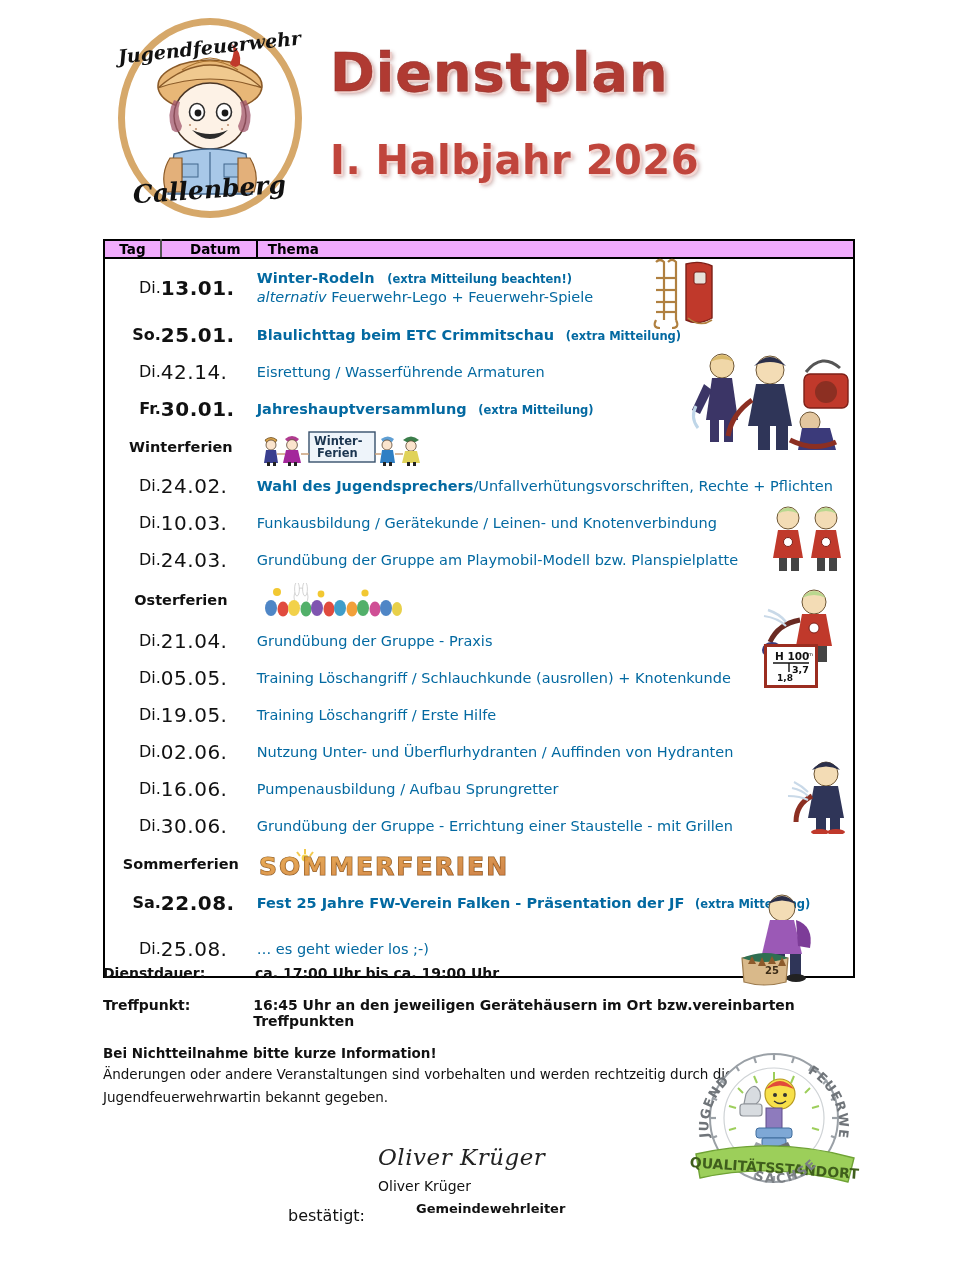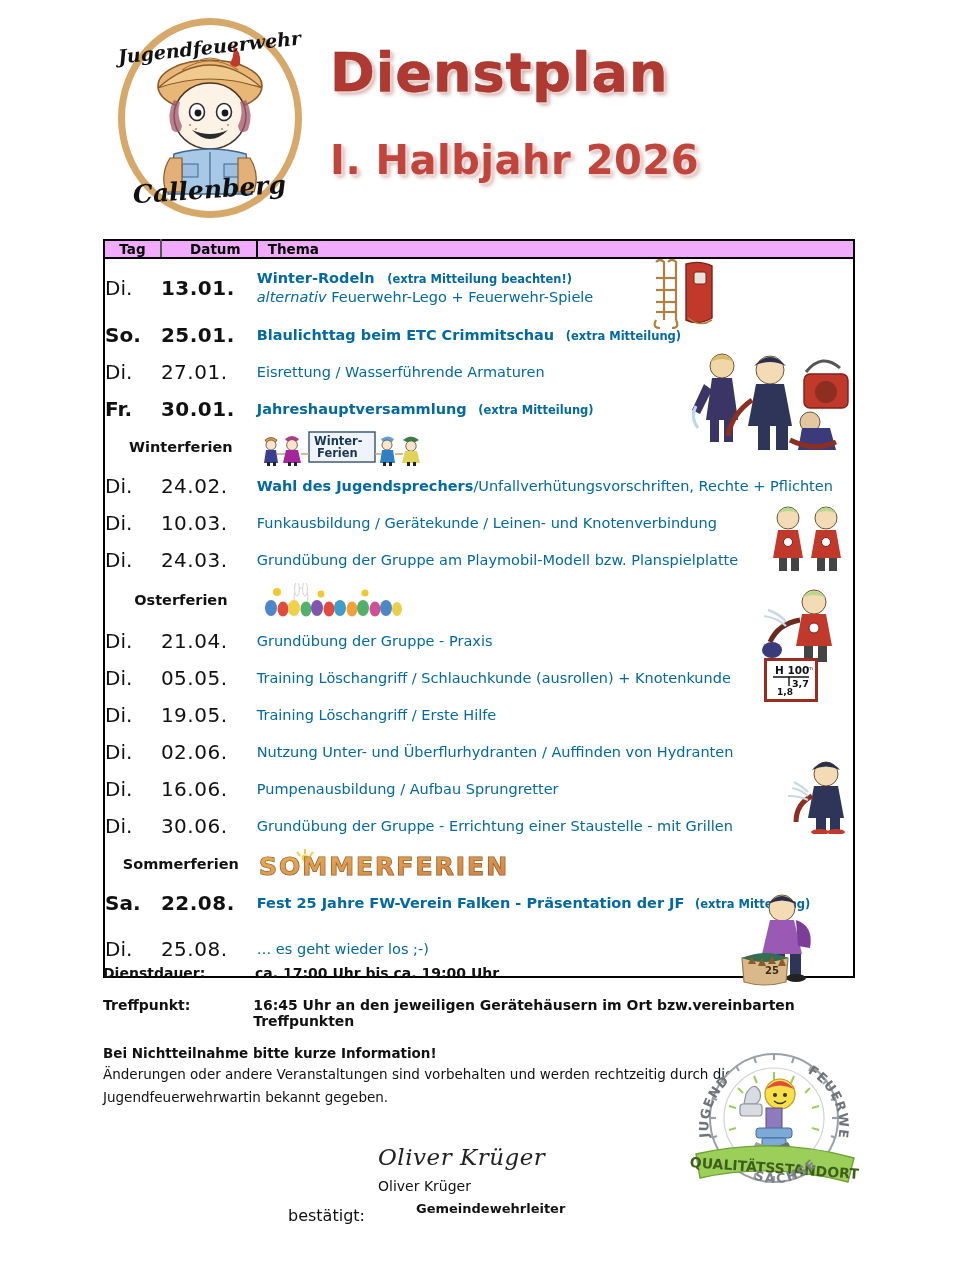--- a/index.html
+++ b/index.html
@@ -67,23 +67,23 @@
   .col-datum { width:96px; }
   .col-thema { width:599px; }
   .thead-row .c-tag { text-align:center; padding-left:0; }
   .thead-row .c-datum { text-align:center; padding-left:13px; }
 
   .vline-1 { border-right:2px solid #555 !important; }
   .vline-2 { border-right:2px solid #000 !important; }
 
   .row td { height:37px; }
   .cell-tag {
-    text-align:left;
-    font-family:"DejaVu Sans", sans-serif;
-    font-size:20px; color:#111;
+    text-align:right;
+    font-family:"DejaVu Sans", sans-serif;
+    font-size:16px; color:#111;
     border-right:1.5px solid #444;
   }
   .cell-datum {
     font-family:"DejaVu Sans", sans-serif;
     font-size:20px; color:#111;
     border-right:2px solid #000;
     letter-spacing:0.5px;
   }
   .cell-thema {
     padding-left:9px;
@@ -230,21 +230,21 @@
         <td class="cell-tag bold">So.</td>
         <td class="cell-datum bold">25.01.</td>
         <td class="cell-thema">
           <span class="bold">Blaulichttag beim ETC Crimmitschau</span>
           <span class="small" style="margin-left:7px">(extra Mitteilung)</span>
         </td>
       </tr>
 
       <tr class="row">
         <td class="cell-tag">Di.</td>
-        <td class="cell-datum">27.01.</td>
+        <td class="cell-datum">42.14.</td>
         <td class="cell-thema">Eisrettung / Wasserführende Armaturen</td>
       </tr>
 
       <tr class="row">
         <td class="cell-tag bold">Fr.</td>
         <td class="cell-datum bold">30.01.</td>
         <td class="cell-thema">
           <span class="bold">Jahreshauptversammlung</span>
           <span class="small" style="margin-left:7px">(extra Mitteilung)</span>
         </td>
@@ -484,21 +484,21 @@
     <path d="M44 28 l24 0 l6 32 l-36 0 Z" fill="#c0392b"></path>
     <circle cx="56" cy="42" r="5" fill="#fff" stroke="#7d2018" stroke-width="1"></circle>
     <rect x="46" y="60" width="9" height="16" fill="#444"></rect>
       <rect x="60" y="60" width="9" height="16" fill="#444"></rect>
     <path d="M42 34 q-22 4 -30 22" stroke="#6a2a22" stroke-width="5" fill="none"></path>
     <path d="M10 24 q12 4 18 12" stroke="#c9d9e8" stroke-width="2.6" fill="none"></path>
     <path d="M6 30 q14 2 22 10" stroke="#c9d9e8" stroke-width="2" fill="none"></path>
     <ellipse cx="14" cy="64" rx="10" ry="8" fill="#3b3a7a"></ellipse>
   </svg>
 
-  <div class="ill" style="left:764px;top:658px;width:54px;height:44px;border:3px solid #9b2d20;background:#fff;">
+  <div class="ill" style="left:764px;top:644px;width:54px;height:44px;border:3px solid #9b2d20;background:#fff;">
     <svg width="48" height="38" viewBox="0 0 48 38">
       <text x="8" y="13" font-family="DejaVu Sans, sans-serif" font-size="10.5" font-weight="bold" fill="#111">H 100</text>
       <line x1="6" y1="16" x2="42" y2="16" stroke="#111" stroke-width="1.4"></line>
       <line x1="22" y1="16" x2="22" y2="25" stroke="#111" stroke-width="1.4"></line>
       <text x="25" y="26" font-family="DejaVu Sans, sans-serif" font-size="9.5" font-weight="bold" fill="#111">3,7</text>
       <text x="10" y="34" font-family="DejaVu Sans, sans-serif" font-size="9" font-weight="bold" fill="#111">1,8</text>
       <text x="41" y="9" font-family="DejaVu Sans, sans-serif" font-size="5" fill="#111">m</text>
     </svg>
   </div>
 

